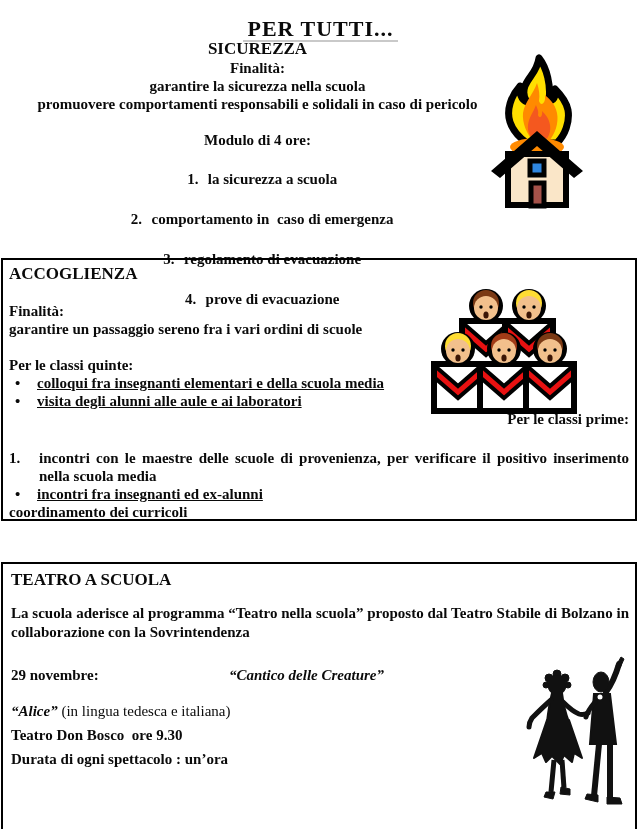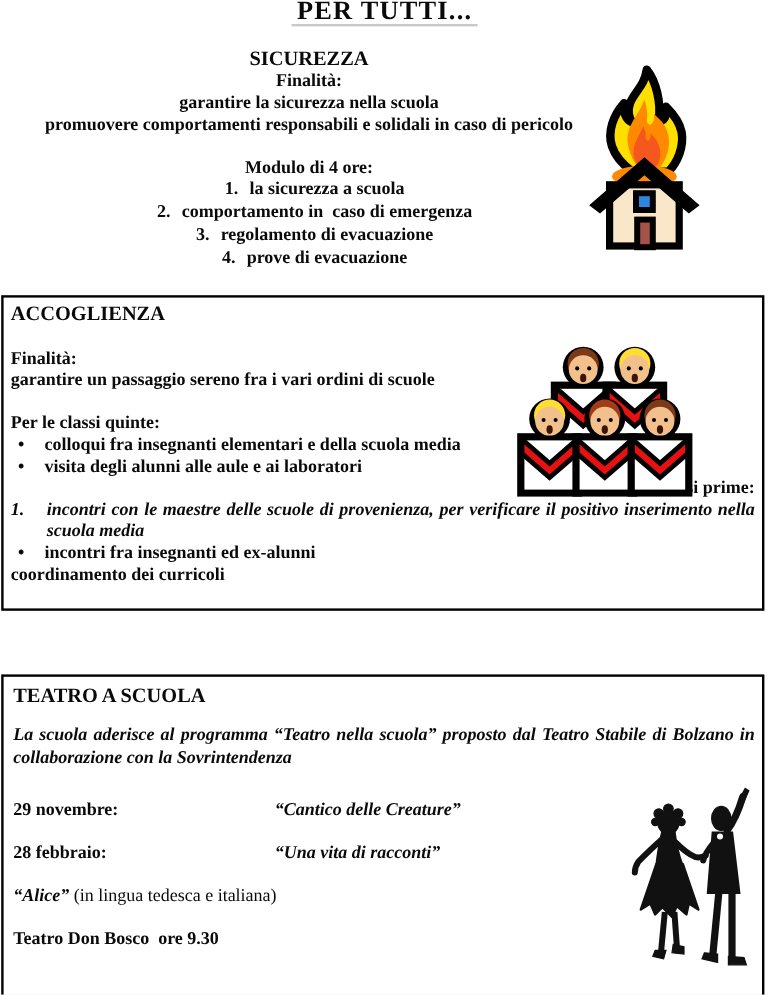--- a/index.html
+++ b/index.html
@@ -2,52 +2,52 @@
 <html><head>
 <meta charset="utf-8">
 <style>
   * { margin:0; padding:0; box-sizing:border-box; }
   body { background:#e8e8e8; font-family:"Liberation Serif","DejaVu Serif",serif; }
   .page {
     position:relative; width:641px; height:829px; margin:0 auto;
     background:#ffffff; overflow:hidden;
     font-weight:bold; font-size:15px; line-height:18px; color:#0a0a0a;
   }
-  .title-wrap { text-align:center; padding-top:0; }
+  .title-wrap { text-align:center; padding-top:20px; }
   .page-title {
     display:inline-block; font-size:22px; letter-spacing:1px;
     border-bottom:2px solid #c9c9c9; padding:0 4px 2px 4px;
   }
   .sp { height:18px; }
   .sp-sm { height:14px; }
   h2 { font-size:17px; line-height:20px; font-weight:bold; }
 
   .sicurezza { position:absolute; left:20px; top:39px; width:475px;text-align:center; }
   .numlist { list-style:none; counter-reset:n; line-height:19px; }
-  .numlist li { counter-increment:n; padding-left:30px; text-indent:-30px; white-space:pre-wrap; }
+  .numlist li { counter-increment:n; padding-left:30px; text-indent:-30px; white-space:pre-wrap;margin-top:21px; }
   .numlist li::before { content:counter(n) "."; display:inline-block; width:30px; text-indent:0; }
 
   .box { position:absolute; left:1px; width:636px; border:2px solid #000; background:transparent; }
-  .box-accoglienza { top:246px; height:263px; padding:4px 6px 0 6px; }
+  .box-accoglienza { top:258px; height:263px; padding:4px 6px 0 6px; }
   .box-teatro { top:562px; height:290px; padding:6px 8px 0 8px; }
 
   .bullets { list-style:none; }
-  .bullets li { padding-left:28px; text-indent:-28px; }
+  .bullets li { padding-left:28px; text-indent:-28px;text-decoration:underline; }
   .bullets li::before { content:"\2022"; display:inline-block; width:28px; text-indent:6px; }
   .center { text-align:right; }
-  .justify { text-align:justify;font-style:italic; }
+  .justify { text-align:justify; }
   .acc-item1 { line-height:18px; }
 
   .intro { line-height:19px; width:618px; }
   .show-row { display:flex; margin-top:18px; }
   .show-row.first { margin-top:24px; }
   .show-date { width:218px; flex:0 0 218px; }
   .show-title { font-style:italic; }
   .show-note { font-weight:normal; font-style:normal;text-align:right; }
-  .venue-line, .durata-line { margin-top:18px; white-space:pre-wrap; }
+  .venue-line, .durata-line { margin-top:6px; white-space:pre-wrap; }
 
   .clipart { position:absolute; }
   .fire-house { left:487px; top:53px; }
   .choir { left:428px; top:287px; }
   .dancers { left:502px; top:656px; }
 </style>
 </head>
 <body>
 
 <div class="page">
@@ -160,30 +160,27 @@
 
   <div class="box box-teatro">
     <h2>TEATRO A SCUOLA</h2>
     <div class="sp-sm"></div>
     <p class="intro justify">La scuola aderisce al programma “Teatro nella scuola” proposto dal Teatro Stabile di Bolzano in collaborazione con la Sovrintendenza</p>
     <div class="show-row first">
       <span class="show-date">29 novembre:</span>
       <span class="show-title">“Cantico delle Creature”</span>
     </div>
     <div class="show-row">
-      <span class="show-date">28 febbraio:</span>
-      <span class="show-title">“Una vita di racconti”</span>
-    </div>
-    <div class="show-row">
       <span>
         <span class="show-title">“Alice”</span>
         <span class="show-note">(in lingua tedesca e italiana)</span>
       </span>
     </div>
     <div class="venue-line">Teatro Don Bosco  ore 9.30</div>
+    <div class="durata-line">Durata di ogni spettacolo : un’ora</div>
   </div>
 
   <svg class="clipart dancers" width="138" height="152" viewBox="0 0 138 152" aria-hidden="true">
     <g fill="#111" stroke="#111">
 
       <circle cx="47" cy="22" r="4"></circle>
         <circle cx="55" cy="18" r="4"></circle>
         <circle cx="63" cy="22" r="4"></circle>
       <circle cx="44" cy="29" r="3"></circle>
         <circle cx="66" cy="29" r="3"></circle>

